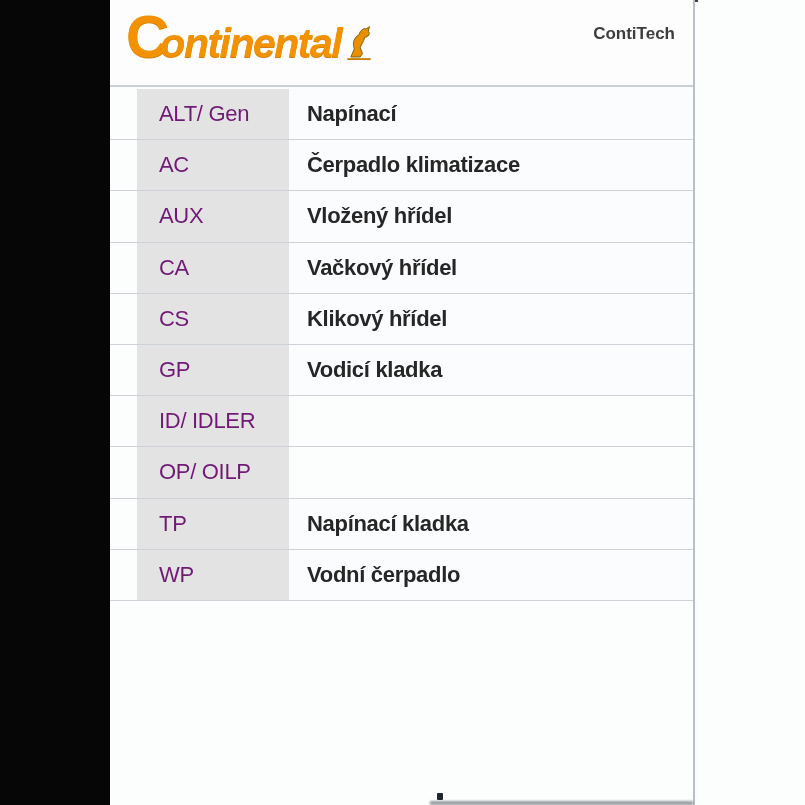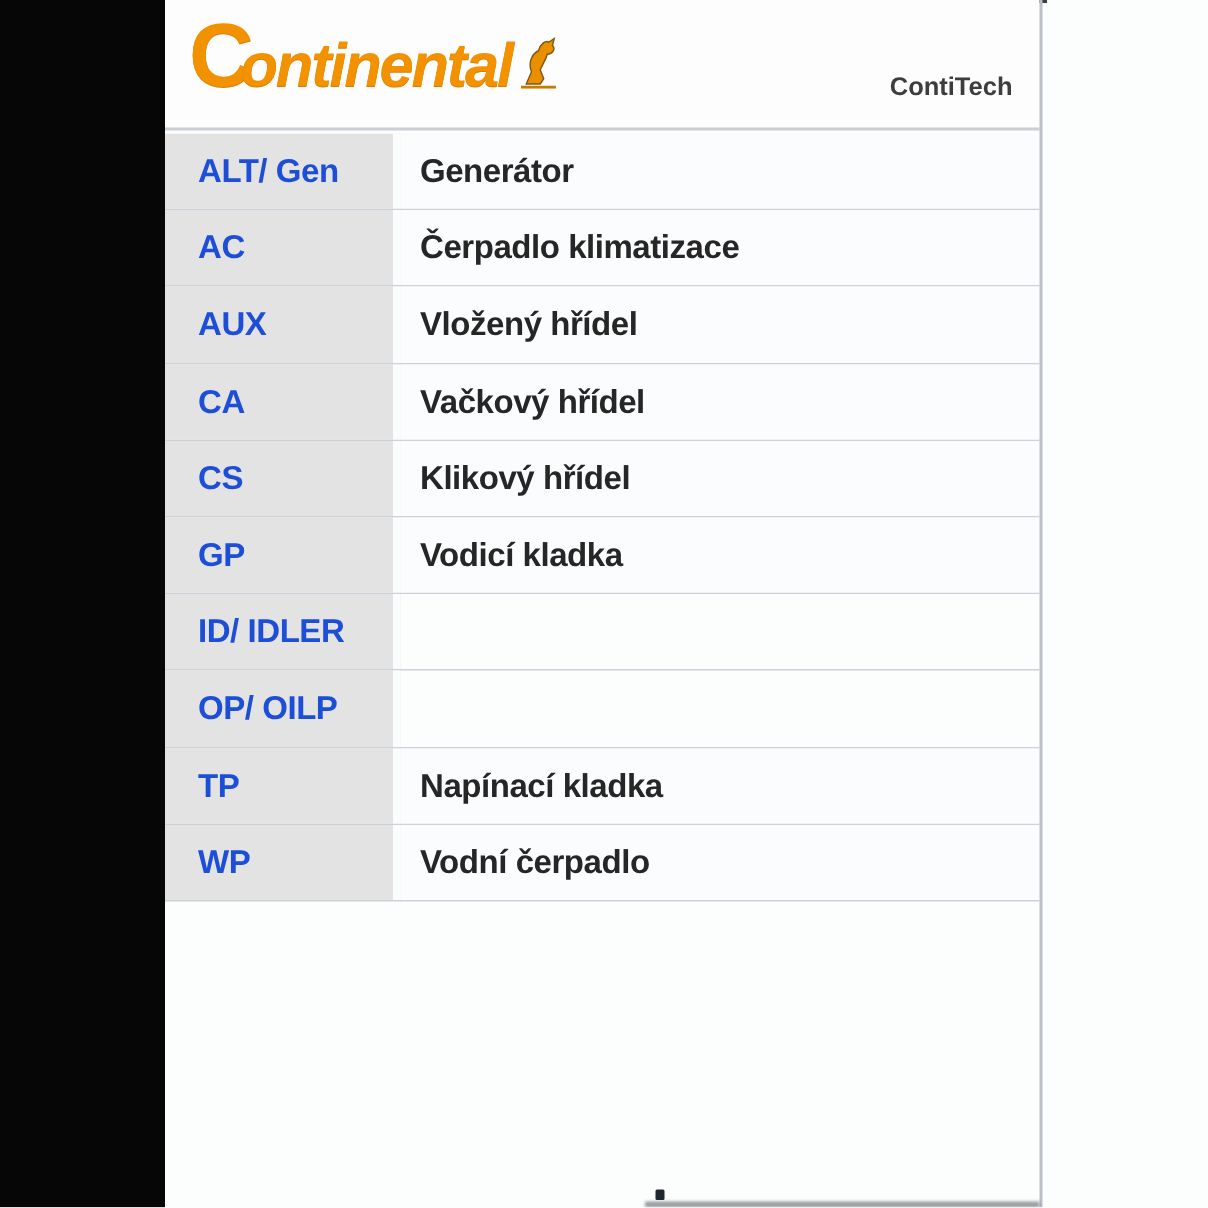--- a/index.html
+++ b/index.html
@@ -42,41 +42,42 @@
     margin-right:-7px;letter-spacing:-2px;
     text-shadow:0 1px 0 #d87f00;
   }
   .logo-rest{
     font-size:41px;font-weight:bold;letter-spacing:-1.5px;
     text-shadow:0 1px 0 #d87f00;
     font-style:italic;
   }
   .horse{margin-left:4px;align-self:flex-end;margin-bottom:2px;}
   .contitech{
-    position:absolute;right:18px;top:48px;
+    position:absolute;right:18px;top:24px;
     font-size:17px;font-weight:bold;color:#3d3d3d;
     letter-spacing:0;
   }
   
   .table{
     position:absolute;left:110px;top:89px;width:583px;height:716px;
     overflow:hidden;
   }
   .row{
     display:flex;height:51.2px;box-sizing:border-box;
     border-bottom:1px solid #ccd2d7;
   }
   .abbr-cell{
     width:157px;box-sizing:border-box;
     background:#e3e3e3;
     border-right:5px solid #fbfcfd;
     display:flex;align-items:center;
     padding-left:22px;
-    font-size:22px;font-weight:bold;color:#1d4ed8;
+    font-size:22px;font-weight:normal;color:#701a75;
     letter-spacing:-.3px;
+    margin-left:27px;
   }
   .desc-cell{
     flex:1;display:flex;align-items:center;
     background:#fbfcfd;
     padding-left:13px;
     font-size:22px;font-weight:bold;color:#262626;
     letter-spacing:-.3px;
   }
   
   .bottom-sliver{
@@ -107,21 +108,21 @@
         </svg>
       </span>
     </div>
     <div class="contitech">ContiTech</div>
   </div>
 
   <div class="table">
     <div>
   <div class="row">
     <div class="abbr-cell">ALT/ Gen</div>
-    <div class="desc-cell">Generátor</div>
+    <div class="desc-cell">Napínací</div>
   </div>
 
   <div class="row">
     <div class="abbr-cell">AC</div>
     <div class="desc-cell">Čerpadlo klimatizace</div>
   </div>
 
   <div class="row">
     <div class="abbr-cell">AUX</div>
     <div class="desc-cell">Vložený hřídel</div>

